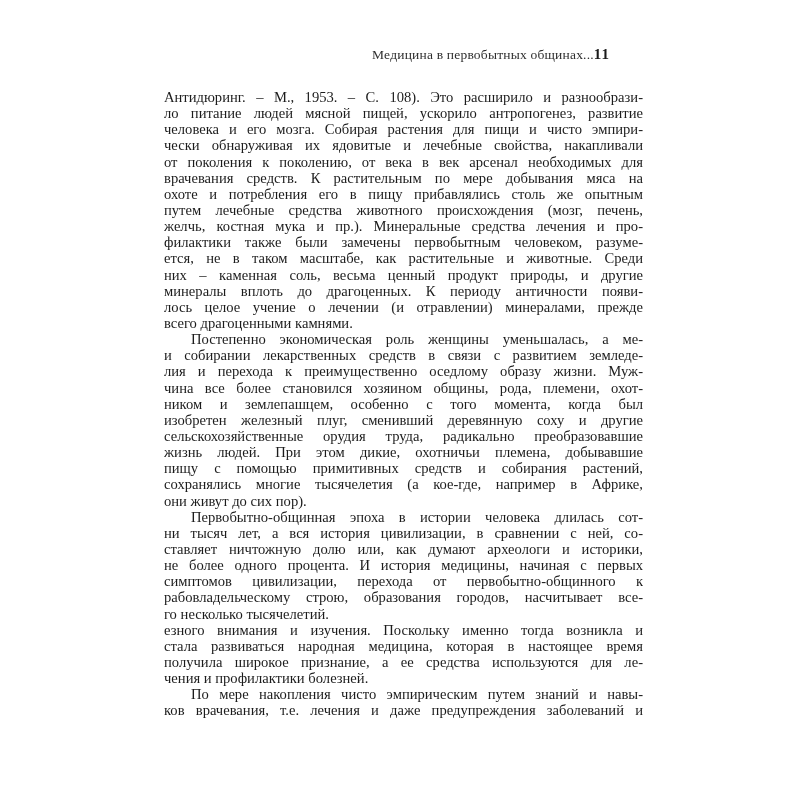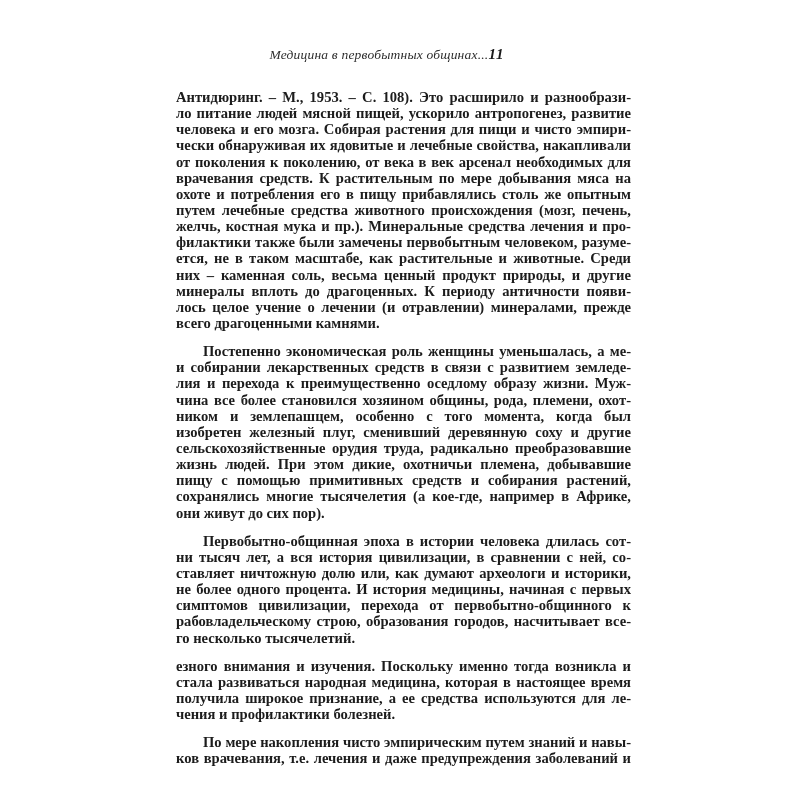--- a/index.html
+++ b/index.html
@@ -17,45 +17,43 @@
     overflow: hidden;
   }
   .content {
     position: absolute;
     left: 164px;
     top: 46px;
     width: 479px;
   }
   .running-header {
     display: flex;
-    justify-content: center;
+    justify-content: flex-end;
     align-items: baseline;
     font-size: 13.5px;
     color: #2e2e2e;
-    font-style: italic;
   }
   .running-title {
     letter-spacing: 0.2px;
   }
   .page-number {
     font-weight: bold;
     font-size: 15px;
     margin-right: 33px;
     letter-spacing: 1px;
     color: #1a1a1a;
   }
   .body-text {
     margin-top: 26px;
     font-size: 14.6px;
     line-height: 16.15px;
   }
   .paragraph {
-    margin: 12px;
+    margin: 0;
     padding: 0;
-    font-weight: bold;
   }
   .line {
     height: 16.15px;
     overflow: hidden;
     text-align: justify;
     text-align-last: justify;
     white-space: normal;
   }
   .line.flush-left {
     text-align-last: left;

